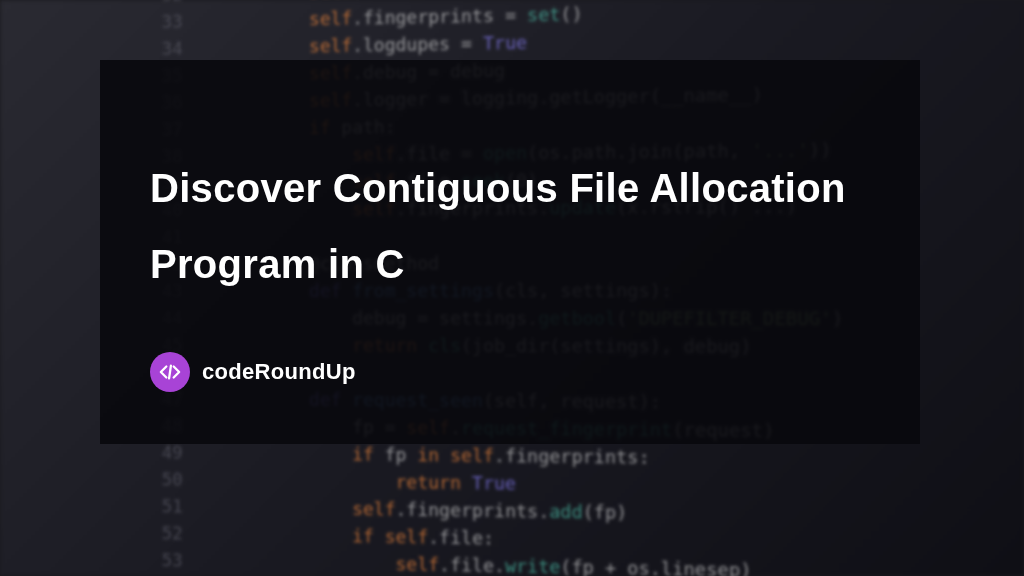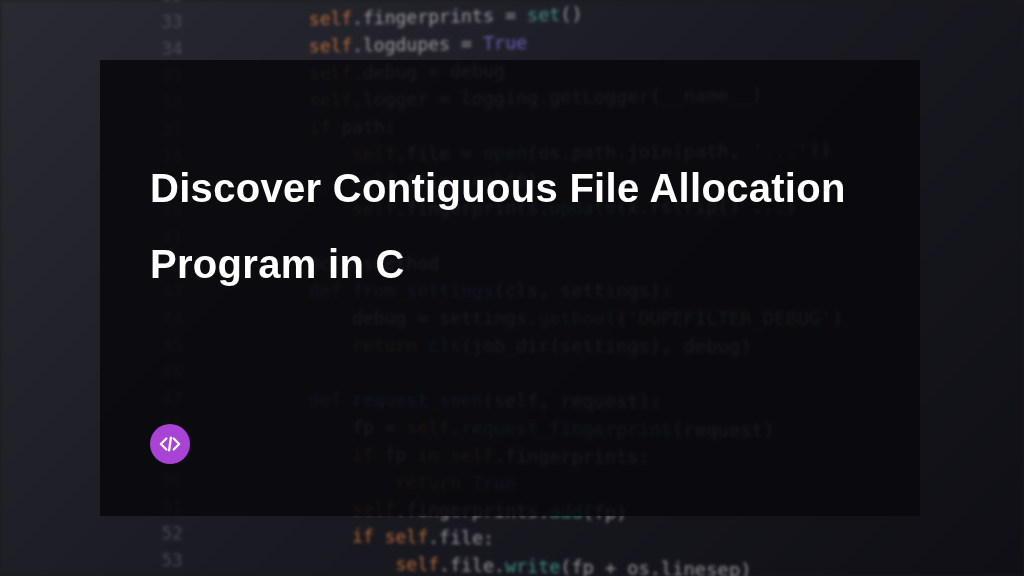--- a/index.html
+++ b/index.html
@@ -65,21 +65,21 @@
     .tk-const { color: #8a7fff; }
     .tk-op { color: #d4d4d4; }
     .tk-def { color: #8a7fff; }
     .tk-name { color: #6ab0ff; }
 
     .card {
       position: absolute;
       top: 60px;
       left: 100px;
       width: 820px;
-      height: 456px;
+      height: 384px;
       background: rgba(8, 8, 12, 0.88);
       padding: 60px 50px 32px 50px;
       display: flex;
       flex-direction: column;
       justify-content: space-between;
     }
 
     .title {
       font-family: 'Arial Rounded MT Bold', 'Helvetica Neue', Arial, sans-serif;
       font-size: 40px;
@@ -153,14 +153,15 @@
 <div class="card">
   <div class="title">Discover Contiguous File Allocation Program in C</div>
   <div class="brand">
     <div class="brand-icon">
       <svg viewBox="0 0 24 24" fill="none" stroke="#ffffff" stroke-width="2.5" stroke-linecap="round" stroke-linejoin="round">
         <polyline points="16 18 22 12 16 6"></polyline>
         <polyline points="8 6 2 12 8 18"></polyline>
         <line x1="13" y1="5" x2="11" y2="19"></line>
       </svg>
     </div>
+    <div class="brand-text">codeRoundUp</div>
   </div>
 </div>
 
 </body></html>

